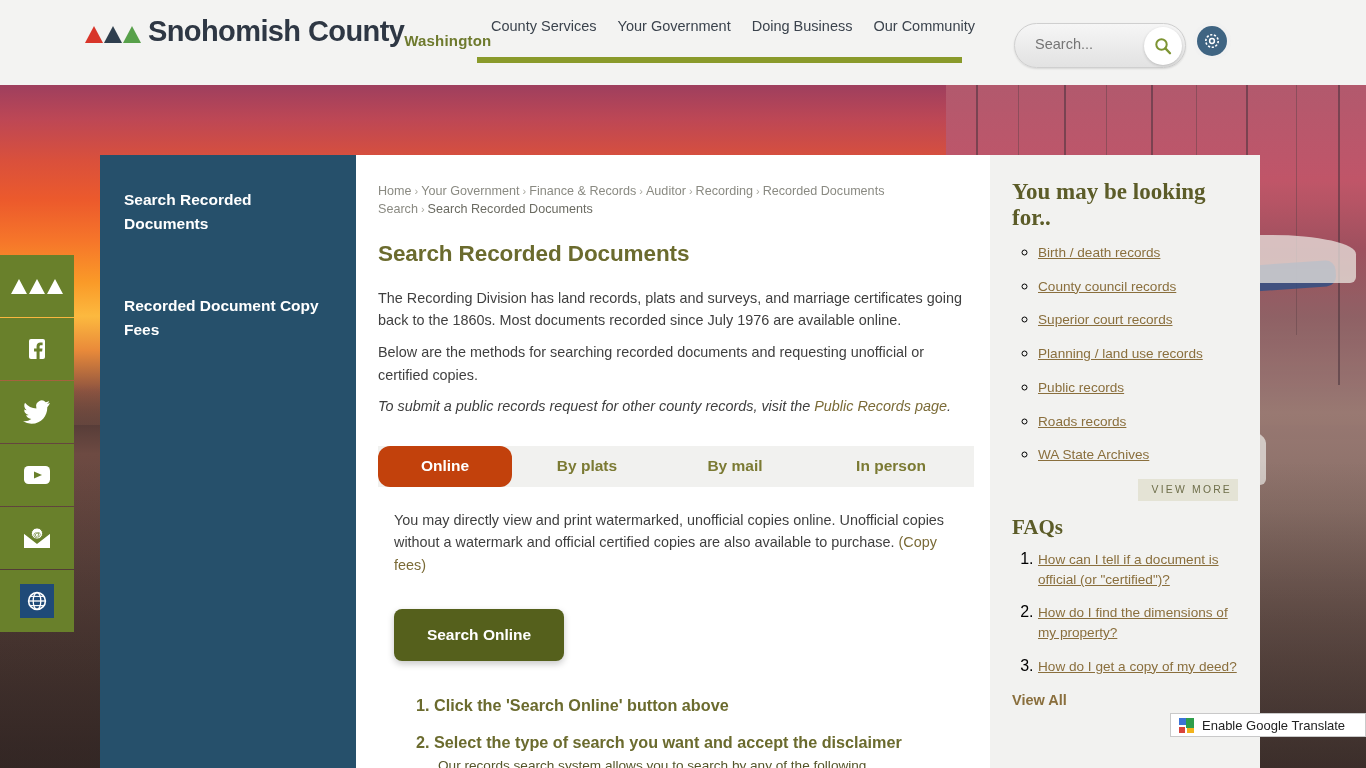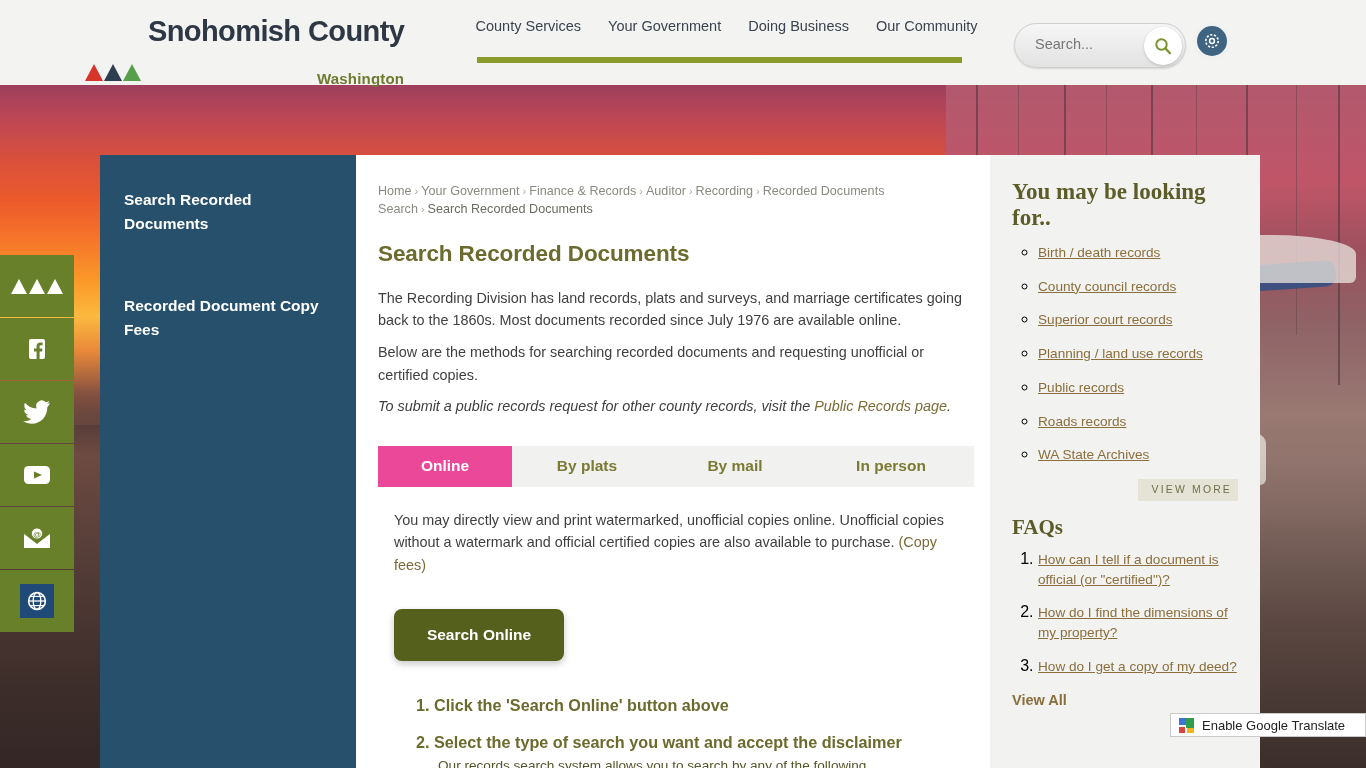--- a/index.html
+++ b/index.html
@@ -64,33 +64,33 @@
     position:absolute; left:0; top:0; width:1366px; height:85px;
     background:#f3f3f2;
     z-index:30;
   }
   .logo-area{ position:absolute; left:85px; top:17px; display:flex; align-items:flex-end; }
   .logo-marks{ display:flex; align-items:flex-end; gap:1px; margin-right:7px; margin-bottom:6px;}
   .peak{ width:0;height:0;border-left:9px solid transparent;border-right:9px solid transparent; }
   .peak.red{ border-bottom:17px solid #d8352a; }
   .peak.navy{ border-bottom:17px solid #2e3e4e; }
   .peak.green{ border-bottom:17px solid #57a04a; }
-  .logo-text{ display:flex; flex-direction:column;gap:9px; }
+  .logo-text{ display:flex; flex-direction:row; }
   .logo-main{
     font-size:29px; font-weight:bold; color:#2e3744; letter-spacing:-0.6px; line-height:1;
   }
   .logo-sub{
     font-size:15px; font-weight:bold; color:#6e7a2e; letter-spacing:0.2px;
     align-self:flex-end; margin-top:15px;
   }
 
   #mainnav{
     position:absolute; left:477px; top:18px; width:485px;
   }
-  .nav-items{ display:flex; gap:27px; padding-left:14px;justify-content:center; }
+  .nav-items{ display:flex; gap:21px; padding-left:14px; }
   .nav-item{
     font-size:14.5px; color:#3b434d; cursor:pointer; white-space:nowrap;
   }
   .nav-underline{
     position:absolute; left:0; top:39px; width:485px; height:6px; background:#8a9a2b;
   }
 
   .search-wrap{
     position:absolute; left:1014px; top:23px; width:172px; height:45px;
     background:linear-gradient(180deg,#f6f6f6,#e2e2e2);
@@ -150,21 +150,21 @@
   
   .tabs{ margin-top:28px; display:flex; width:596px; background:#f1f1ef; }
   .tab{
     height:41px; display:flex; align-items:center; justify-content:center;
     font-size:15.5px; font-weight:bold; color:#7b7a33; cursor:pointer;
   }
   .tab.t0{ width:134px; }
   .tab.t1{ width:150px; }
   .tab.t2{ width:146px; }
   .tab.t3{ width:166px; }
-  .tab.active{ background:#ec4899; color:#ffffff; }
+  .tab.active{ background:#c2410c; color:#ffffff;border-radius:12px; }
 
   .tabpanel{ padding:22px 14px 0 16px; }
   .tabpanel p{ font-size:14.4px; color:#3f3f3f; line-height:1.57; margin:0;}
   .tabpanel a{ color:#7a6a36; }
 
   .search-online-btn{
     margin:32px 0 0 0; width:170px; height:52px; background:#55601c;
     border:0; border-radius:8px; color:#fff; font-size:15.5px; font-weight:bold;
     cursor:pointer; box-shadow:0 3px 7px rgba(0,0,0,0.22);
     font-family:"Liberation Sans",sans-serif;

